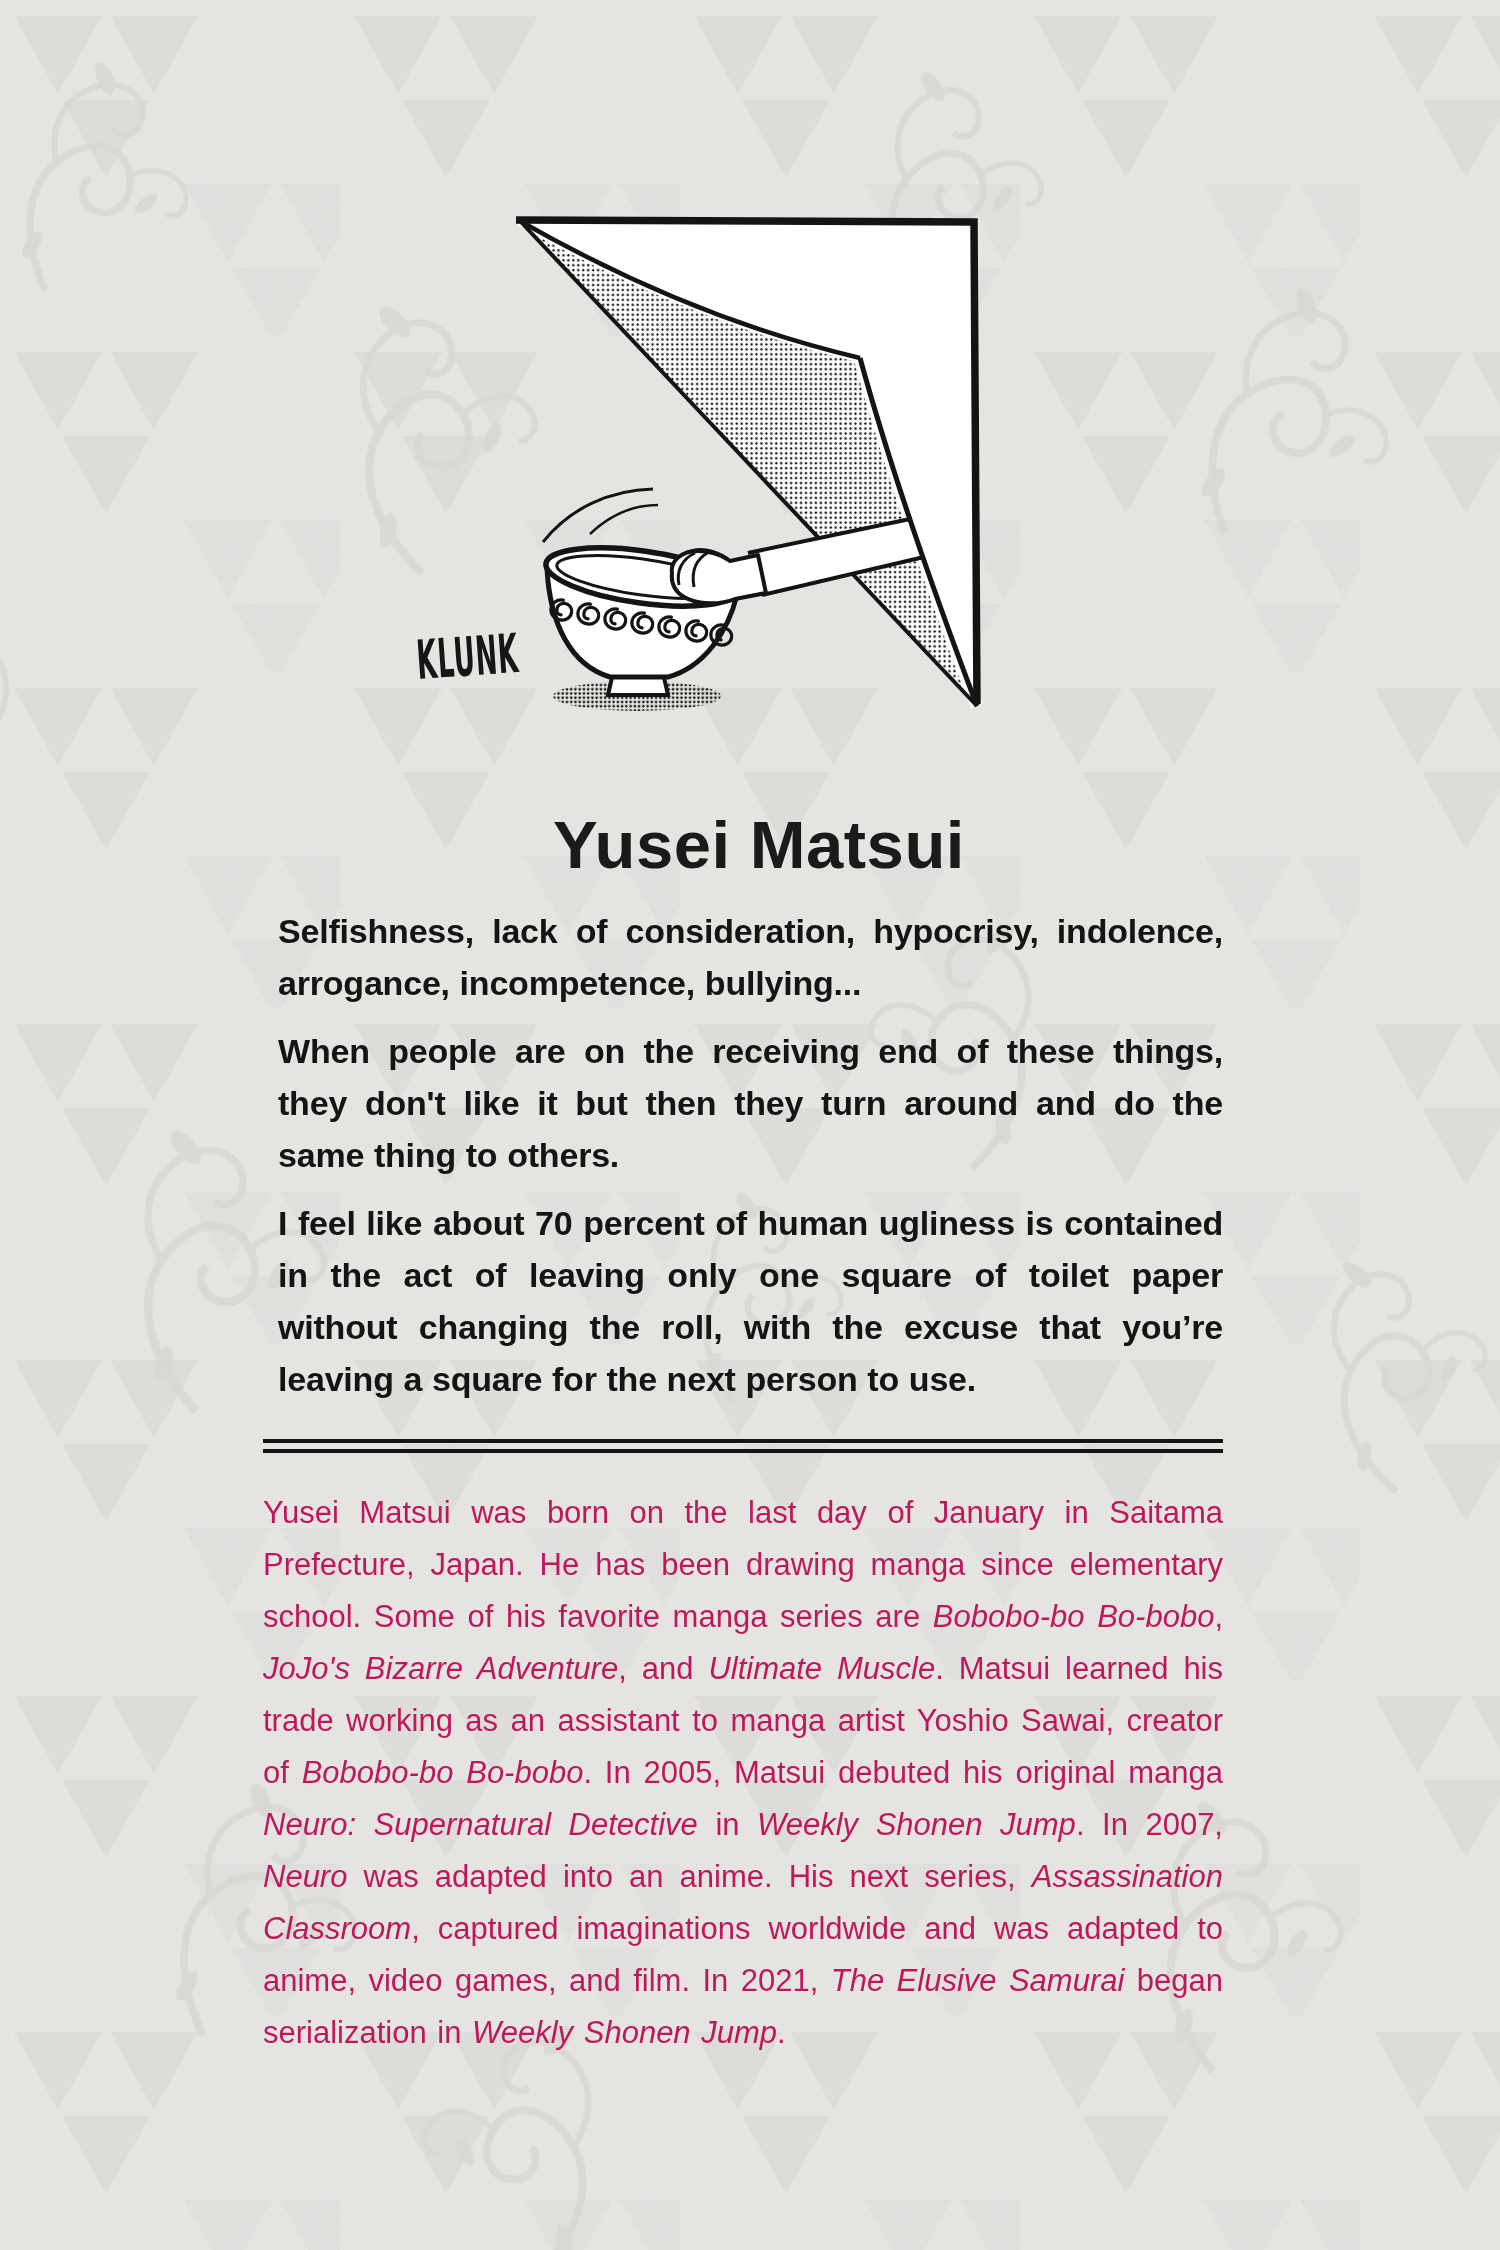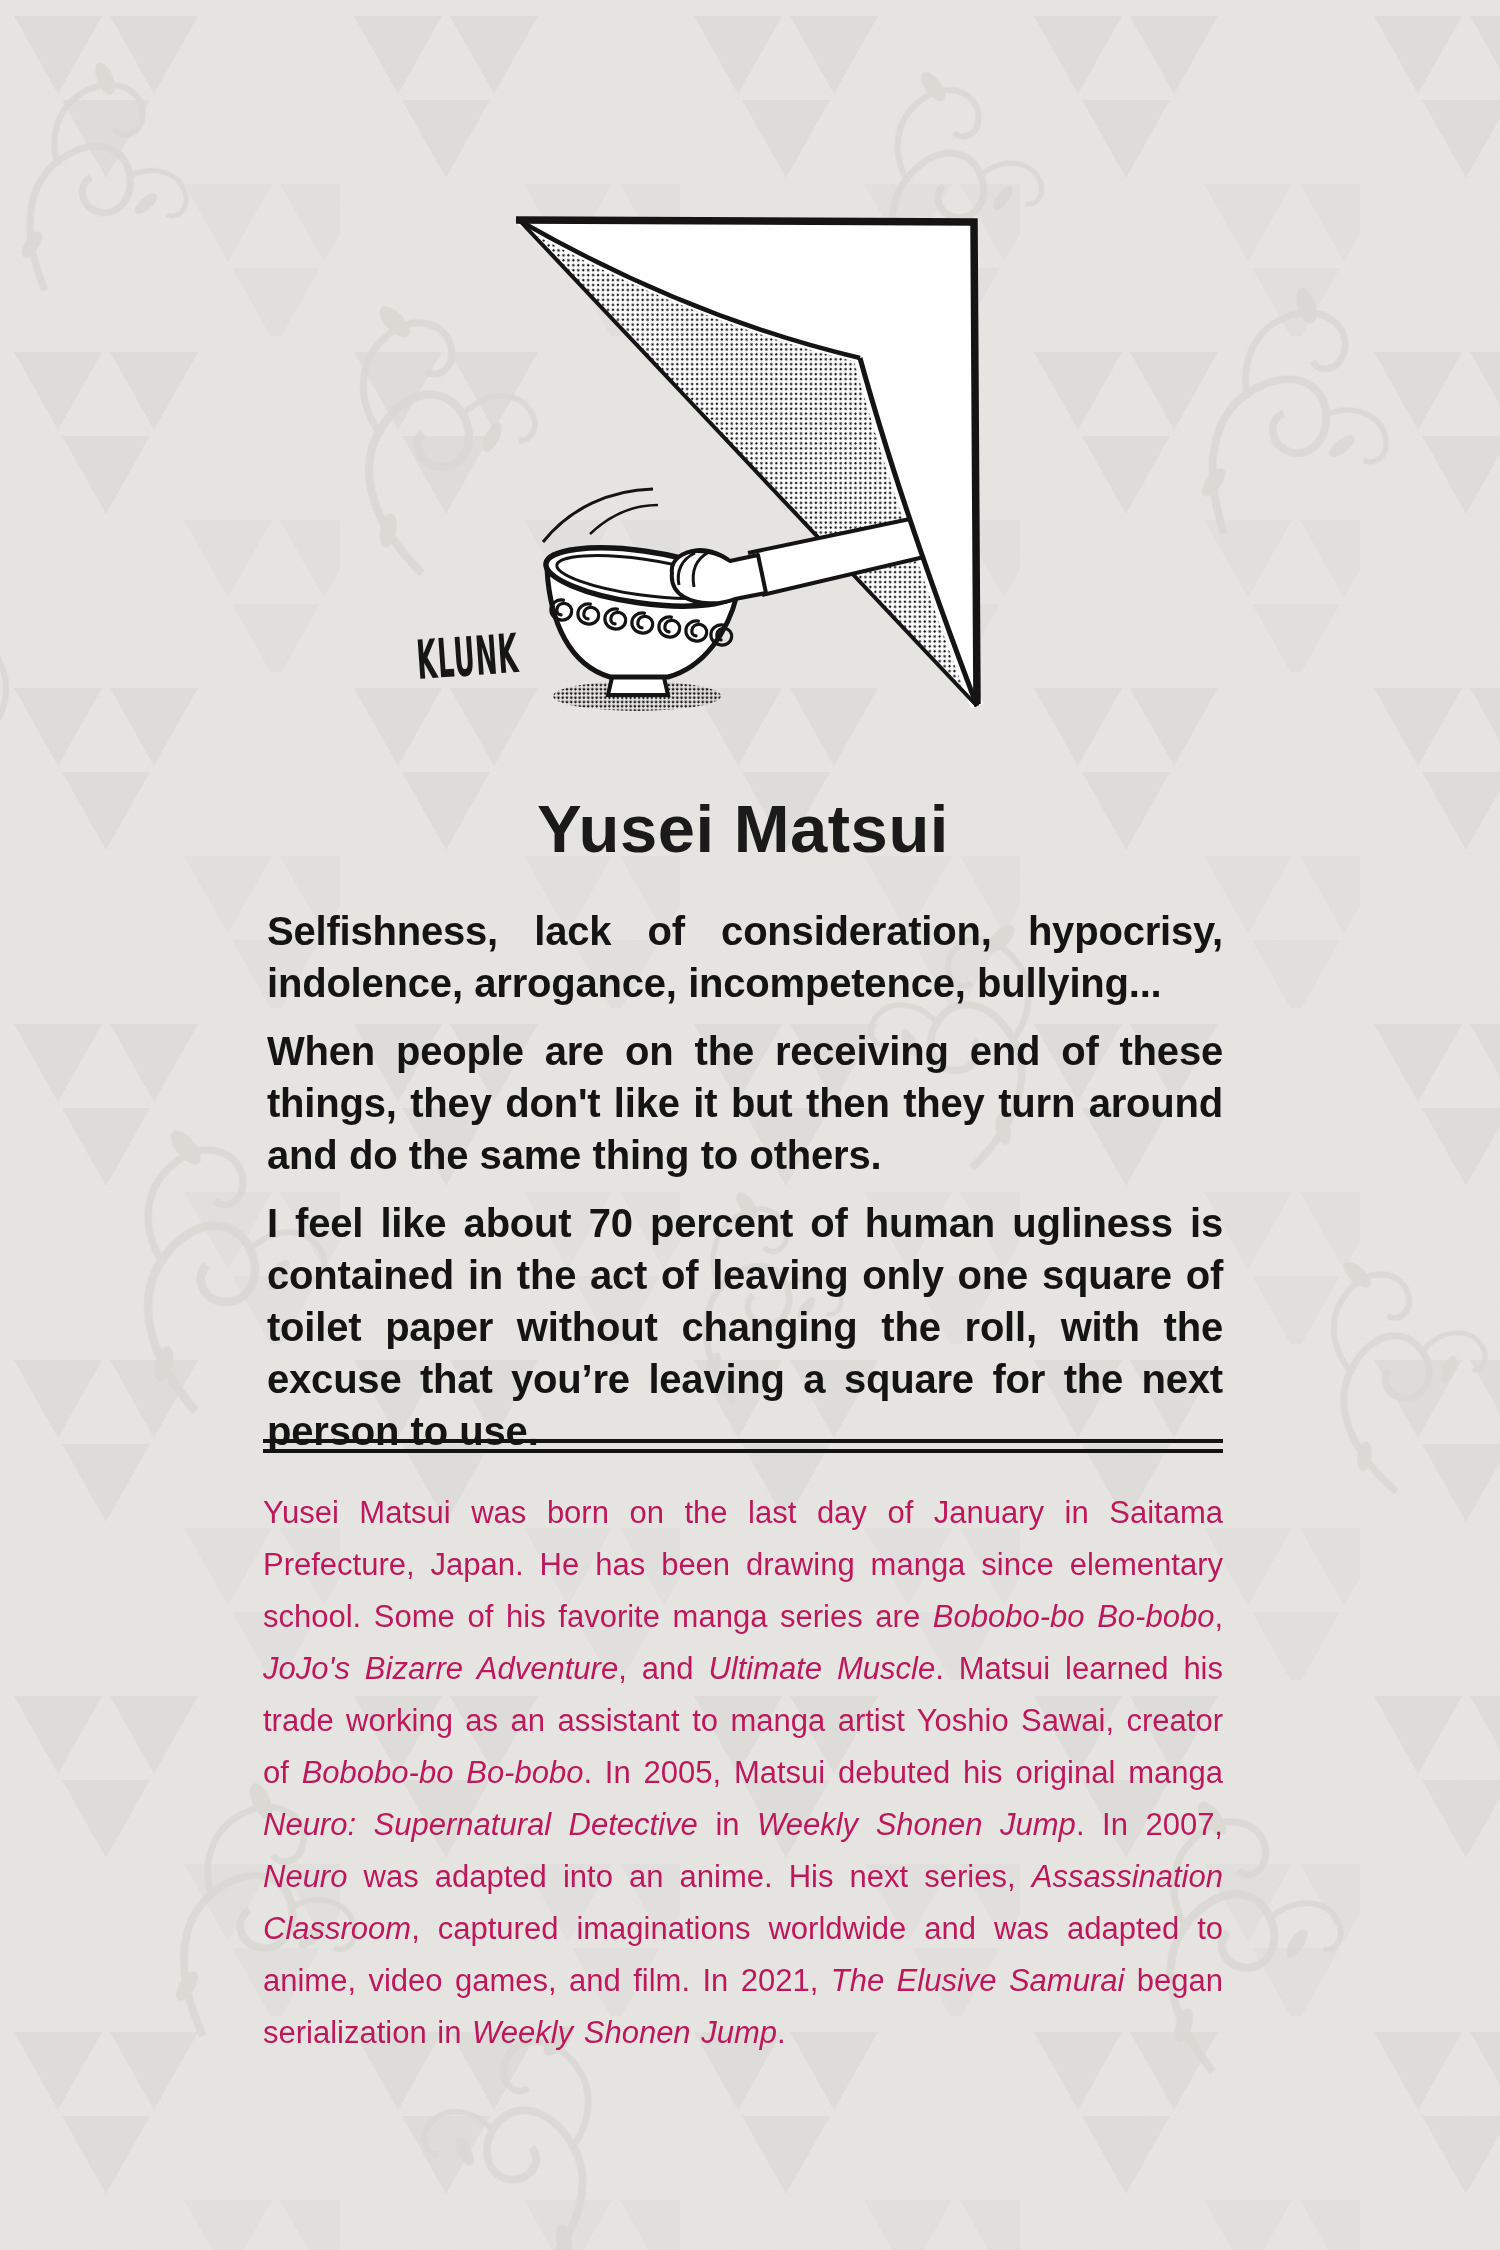--- a/index.html
+++ b/index.html
@@ -12,22 +12,22 @@
   #bg{position:absolute;left:0;top:0;width:1500px;height:2250px;z-index:0;}
   .layer{position:absolute;z-index:2;}
   #illustration{left:410px;top:203px;width:600px;height:525px;}
   #title{
     left:263px;top:790px;width:960px;
     font-size:67px;font-weight:bold;letter-spacing:.5px;
     text-align:center;color:#1a1a1a;
   }
   #quote{left:263px;top:905px;width:960px;}
   #quote p{
-    margin:0 0 16px 4px;
-    font-size:40px;font-weight:bold;font-stretch:condensed;
+    margin:0 0 16px 15px;
+    font-size:34px;font-weight:bold;font-stretch:condensed;
     line-height:52px;letter-spacing:-.2px;word-spacing:.5px;
     text-align:justify;color:#141414;
   }
   #divider{
     left:263px;top:1439px;width:960px;height:6px;
     border-top:4px solid #141414;border-bottom:4px solid #141414;
   }
   #bio{
     left:263px;top:1487px;width:960px;
     font-size:31px;font-stretch:condensed;
@@ -136,21 +136,21 @@
   <path d="M450,155 Q490,300 567,503" fill="none" stroke="#141414" stroke-width="5"></path>
 
   <g fill="none" stroke="#141414">
     <path d="M133,339 C160,305 200,287 243,286" stroke-width="3"></path>
     <path d="M180,331 C202,310 224,302 248,302" stroke-width="2.6"></path>
   </g>
 
   <text transform="translate(8,476) rotate(-4) scale(0.72,1.5)" font-family="'DejaVu Sans', sans-serif" font-size="36" font-weight="bold" letter-spacing="1" fill="#161616">KLUNK</text>
 </svg>
 
-<h1 id="title" class="layer" style="margin:0;">Yusei Matsui</h1>
+<h1 id="title" class="layer" style="margin:16px;">Yusei Matsui</h1>
 
 <div id="quote" class="layer">
   <p>Selfishness, lack of consideration, hypocrisy, indolence, arrogance, incompetence, bullying...</p>
   <p>When people are on the receiving end of these things, they don't like it but then they turn around and do the same thing to others.</p>
   <p>I feel like about 70 percent of human ugliness is contained in the act of leaving only one square of toilet paper without changing the roll, with the excuse that you’re leaving a square for the next person to use.</p>
 </div>
 
 <div id="divider" class="layer"></div>
 
 <p id="bio" class="layer" style="margin:0;"><span>Yusei Matsui was born on the last day of January in Saitama Prefecture, Japan. He has been drawing manga since elementary school. Some of his favorite manga series are </span><i>Bobobo-bo Bo-bobo</i><span>, </span><i>JoJo's Bizarre Adventure</i><span>, and </span><i>Ultimate Muscle</i><span>. Matsui learned his trade working as an assistant to manga artist Yoshio Sawai, creator of </span><i>Bobobo-bo Bo-bobo</i><span>. In 2005, Matsui debuted his original manga </span><i>Neuro: Supernatural Detective</i><span> in </span><i>Weekly Shonen Jump</i><span>. In 2007, </span><i>Neuro</i><span> was adapted into an anime. His next series, </span><i>Assassination Classroom</i><span>, captured imaginations worldwide and was adapted to anime, video games, and film. In 2021, </span><i>The Elusive Samurai</i><span> began serialization in </span><i>Weekly Shonen Jump</i><span>.</span></p>

